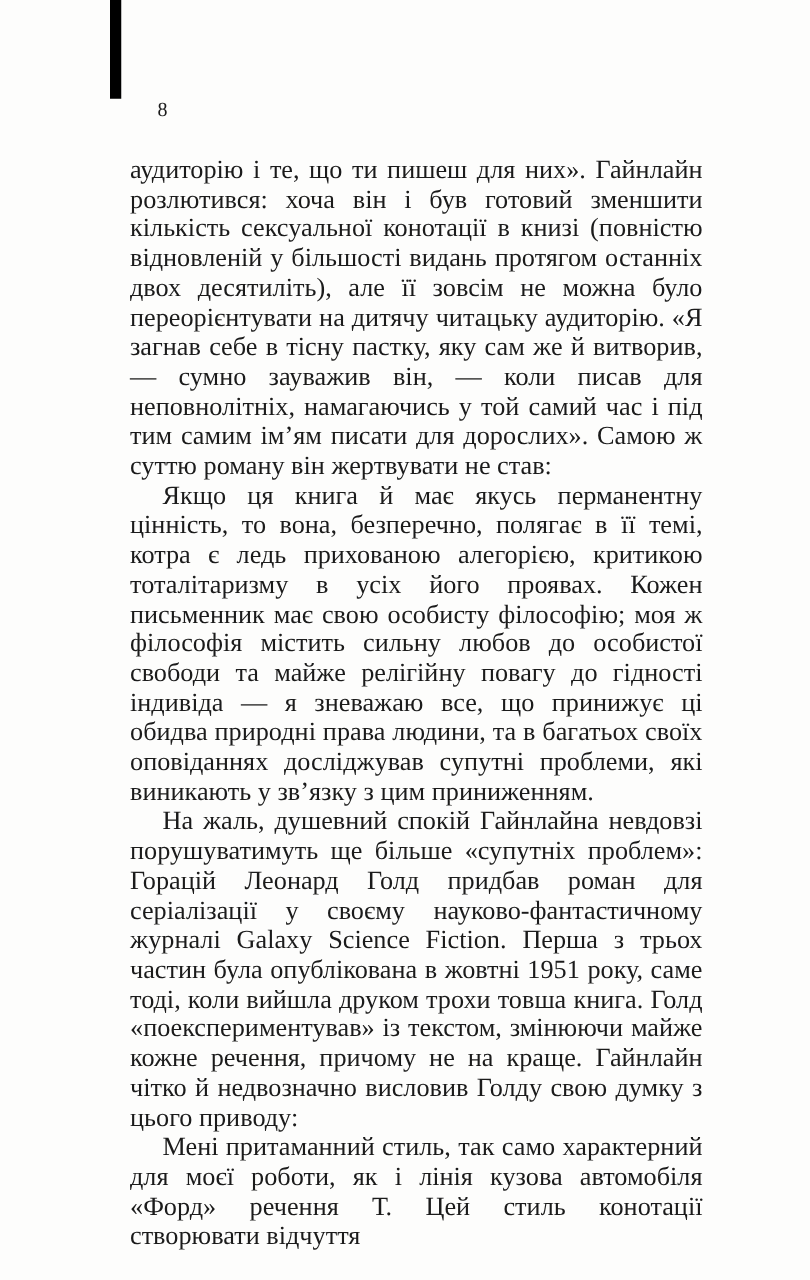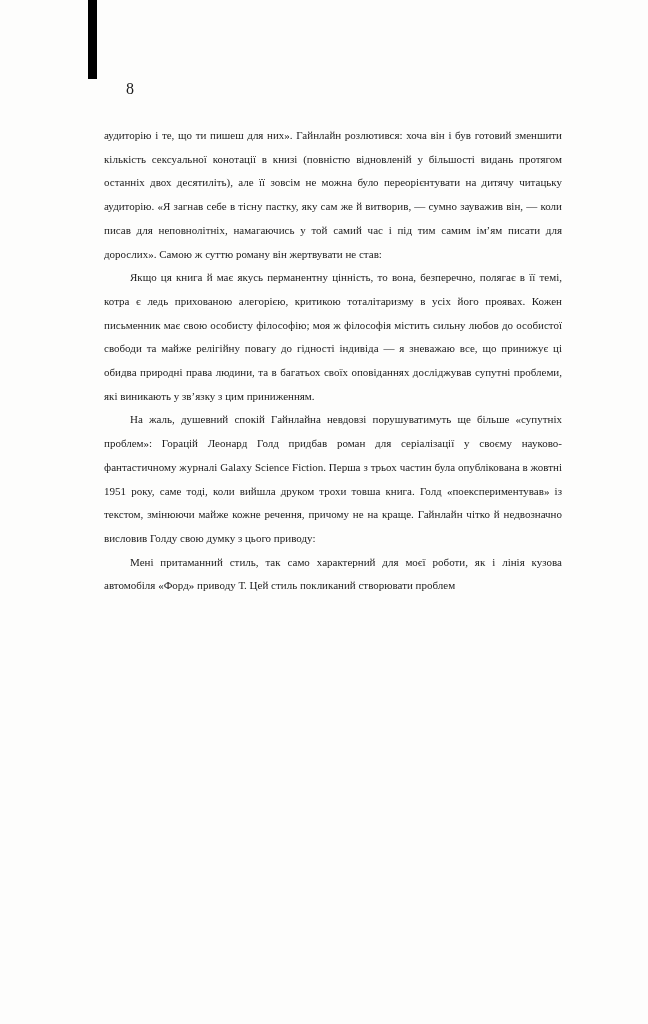--- a/index.html
+++ b/index.html
@@ -29,21 +29,21 @@
     left: 126px;
     top: 80px;
     font-size: 16px;
     letter-spacing: 0.5px;
   }
   .text-block {
     position: absolute;
     left: 104px;
     top: 124px;
     width: 458px;
-    font-size: 11px;
+    font-size: 21px;
     line-height: 23.7px;
     text-align: justify;
     text-justify: inter-word;
   }
   p.para {
     margin: 0;
     padding: 0;
     text-indent: 26px;
   }
   p.para.no-indent {
@@ -58,15 +58,15 @@
 </head>
 <body>
 
 <div class="page">
   <div class="spine-mark"></div>
   <div class="page-number">8</div>
   <div class="text-block" id="paragraphs">
       <p class="para body no-indent"><span class="roman">аудиторію і те, що ти пишеш для них». Гайнлайн розлютився: хоча він і був готовий зменшити кількість сексуальної конотації в книзі (повністю відновленій у більшості видань протягом останніх двох десятиліть), але її зовсім не можна було переорієнтувати на дитячу читацьку аудиторію. «Я загнав себе в тісну пастку, яку сам же й витворив, — сумно зауважив він, — коли писав для неповнолітніх, намагаючись у той самий час і під тим самим ім’ям писати для дорослих». Самою ж суттю роману він жертвувати не став:</span></p>
       <p class="para quote"><span class="italic">Якщо ця книга й має якусь перманентну цінність, то вона, безперечно, полягає в її темі, котра є ледь прихованою алегорією, критикою тоталітаризму в усіх його проявах. Кожен письменник має свою особисту філософію; моя ж філософія містить сильну любов до особистої свободи та майже релігійну повагу до гідності індивіда — я зневажаю все, що принижує ці обидва природні права людини, та в багатьох своїх оповіданнях досліджував супутні проблеми, які виникають у зв’язку з цим приниженням.</span></p>
       <p class="para body"><span class="roman">На жаль, душевний спокій Гайнлайна невдовзі порушуватимуть ще більше «супутніх проблем»: Горацій Леонард Голд придбав роман для серіалізації у своєму науково-фантастичному журналі </span><span class="italic">Galaxy Science Fiction</span><span class="roman">. Перша з трьох частин була опублікована в жовтні 1951 року, саме тоді, коли вийшла друком трохи товша книга. Голд «поекспериментував» із текстом, змінюючи майже кожне речення, причому не на краще. Гайнлайн чітко й недвозначно висловив Голду свою думку з цього приводу:</span></p>
-      <p class="para quote"><span class="italic">Мені притаманний стиль, так само характерний для моєї роботи, як і лінія кузова автомобіля «Форд» </span><span class="roman">приводу Т.</span><span class="italic"> Цей стиль покликаний створювати проблем</span></p>
+      <p class="para quote"><span class="italic">Мені притаманний стиль, так само характерний для моєї роботи, як і лінія кузова автомобіля «Форд» </span><span class="roman">речення Т.</span><span class="italic"> Цей стиль конотації створювати відчуття</span></p>
     </div>
 </div>
 
 </body></html>

